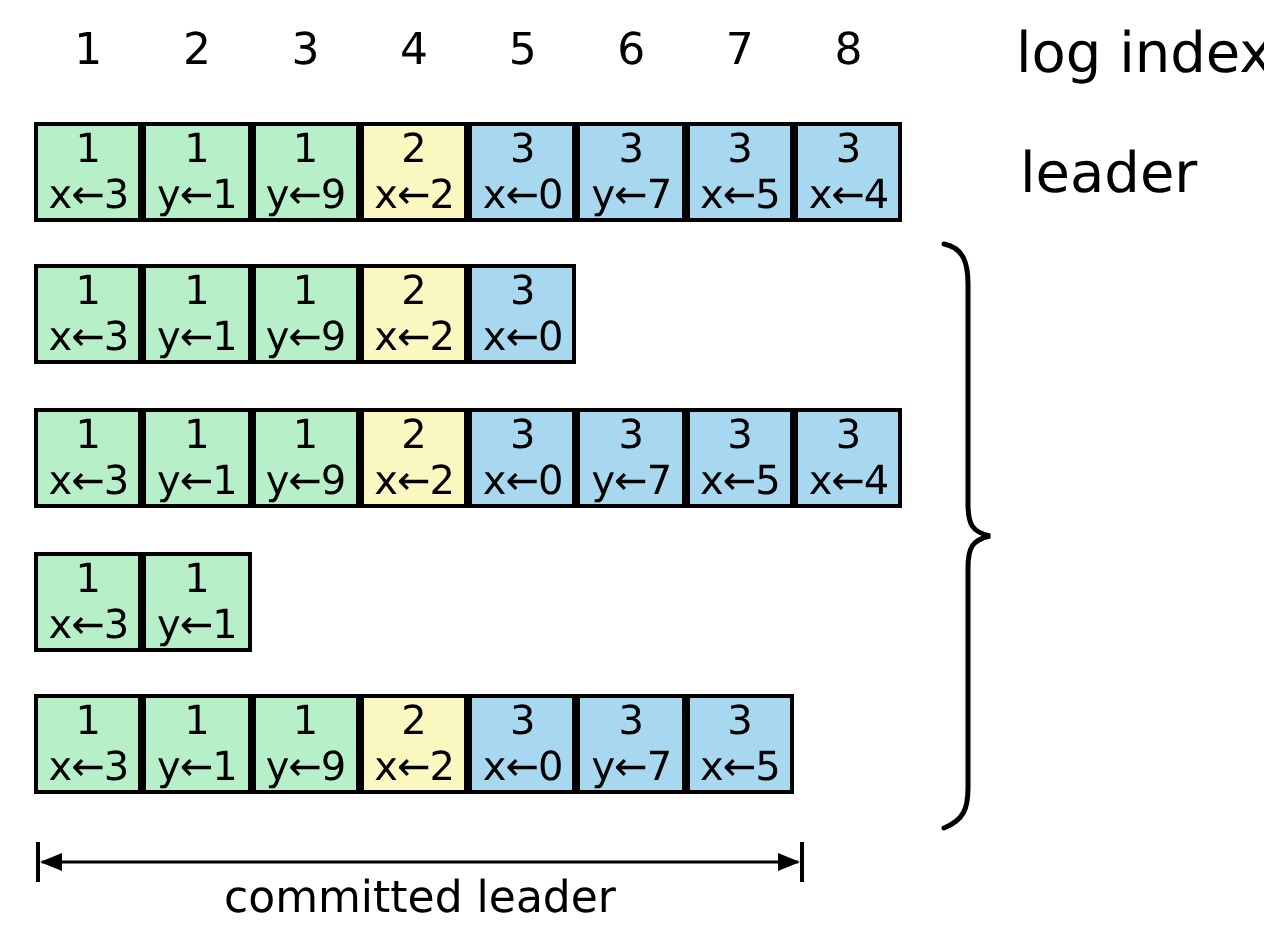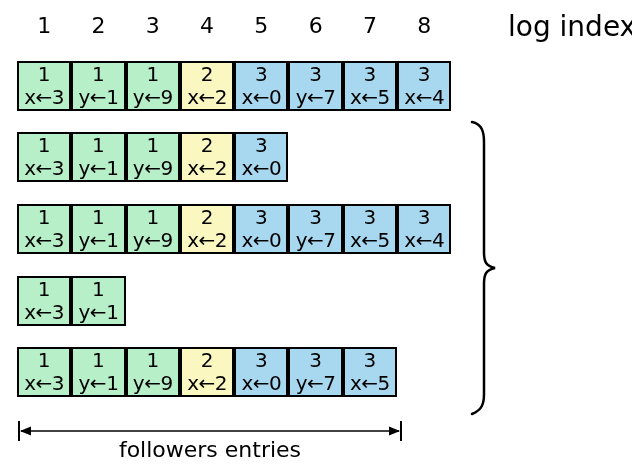--- a/index.html
+++ b/index.html
@@ -48,20 +48,21 @@
       <span class="idx">3</span>
       <span class="idx">4</span>
       <span class="idx">5</span>
       <span class="idx">6</span>
       <span class="idx">7</span>
       <span class="idx">8</span>
     </div>
 
   <div id="label-log-index" class="side-label">log index</div>
 
+  <div id="label-leader" class="side-label">leader</div>
 
   <div id="logs-area">
       <div class="log-row row-0">
         <div class="cell" style="background: rgb(183, 240, 200);">
           <span class="term">1</span>
           <span class="cmd">x←3</span>
         </div>
         <div class="cell" style="background: rgb(183, 240, 200);">
           <span class="term">1</span>
           <span class="cmd">y←1</span>
@@ -195,15 +196,15 @@
 
 
   <svg id="committed-arrow" width="396" height="24" viewBox="0 0 396 24">
     <line x1="7" y1="2" x2="7" y2="22" stroke="#000" stroke-width="2"></line>
     <line x1="389" y1="2" x2="389" y2="22" stroke="#000" stroke-width="2"></line>
     <line x1="9" y1="12" x2="387" y2="12" stroke="#000" stroke-width="1.5"></line>
     <polygon points="8,12 19,7.5 19,16.5" fill="#000"></polygon>
     <polygon points="388,12 377,7.5 377,16.5" fill="#000"></polygon>
   </svg>
 
-  <div id="label-committed">followers entries</div>
+  <div id="label-committed">committed leader</div>
 
 </div>
 
 </body></html>

